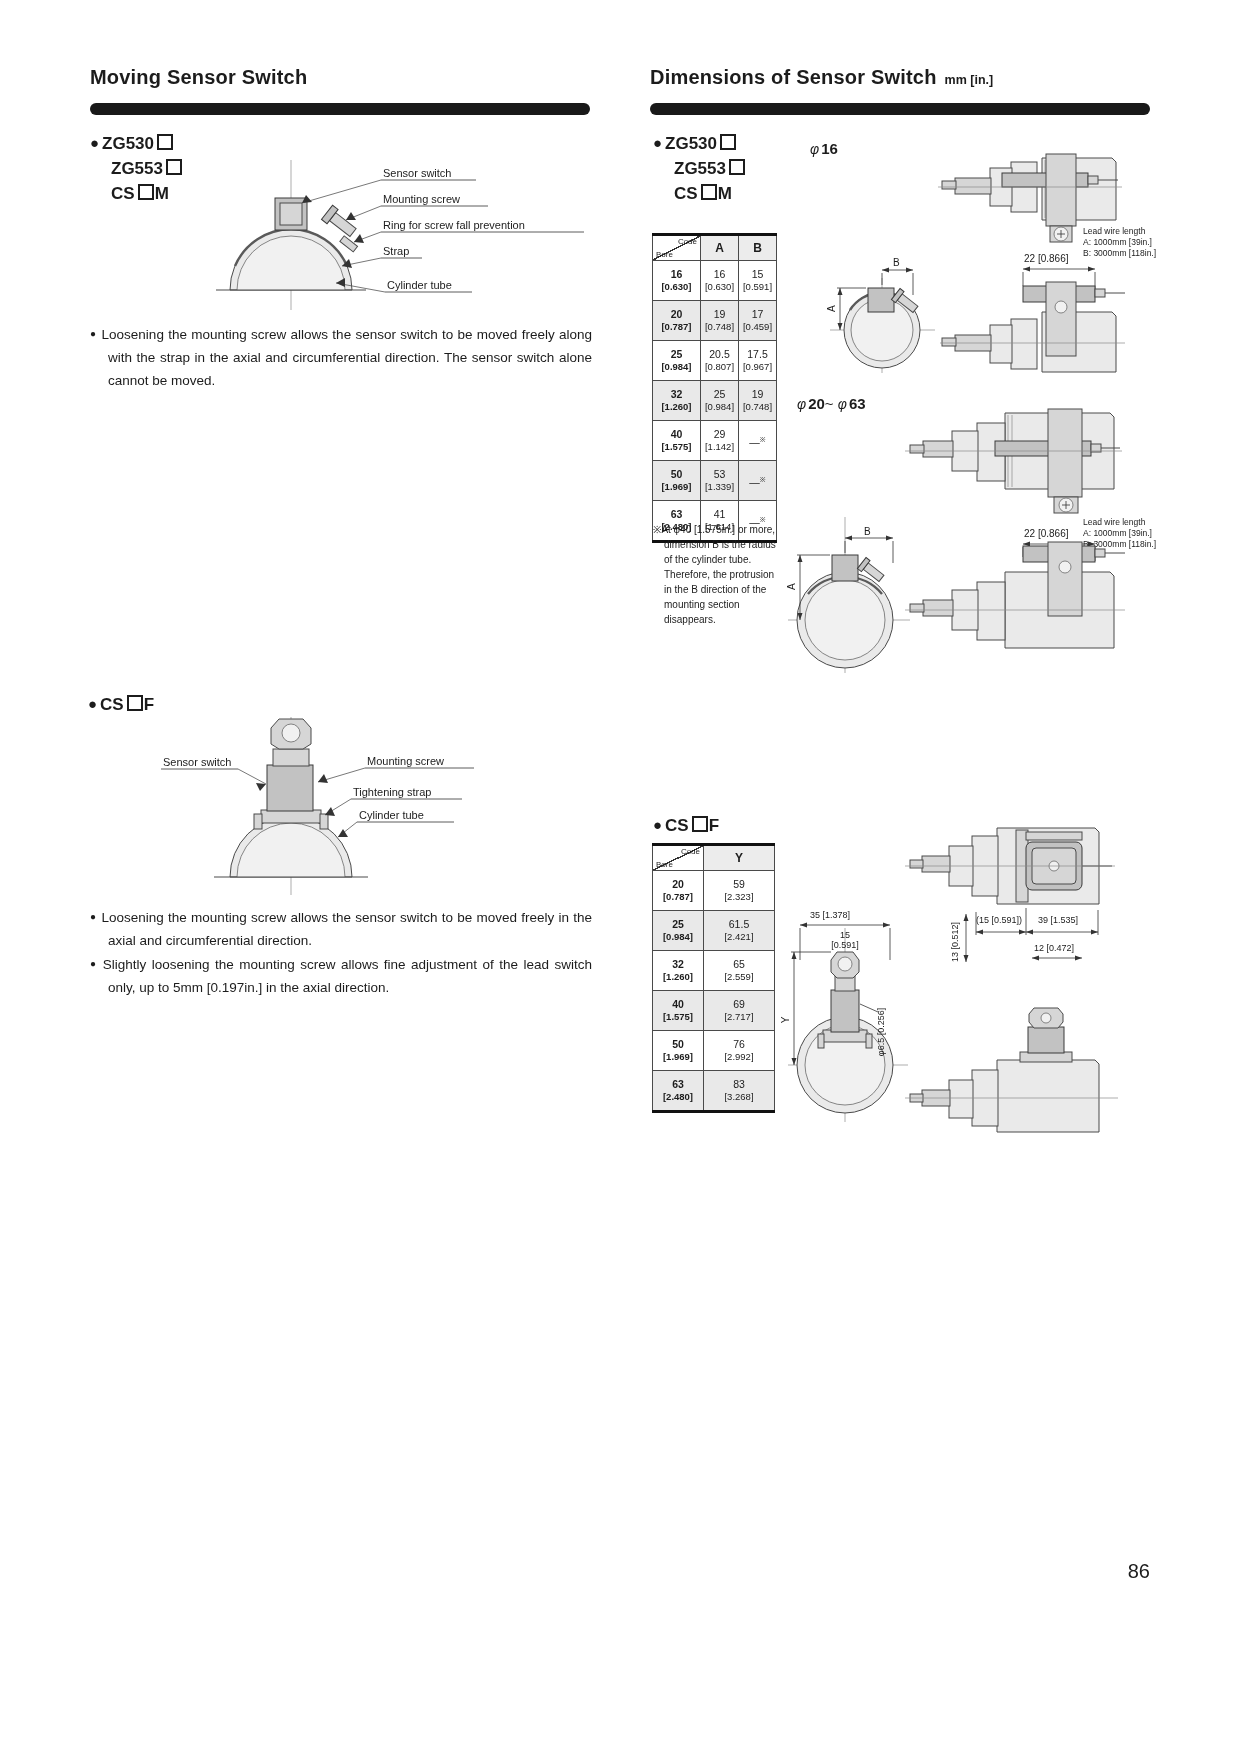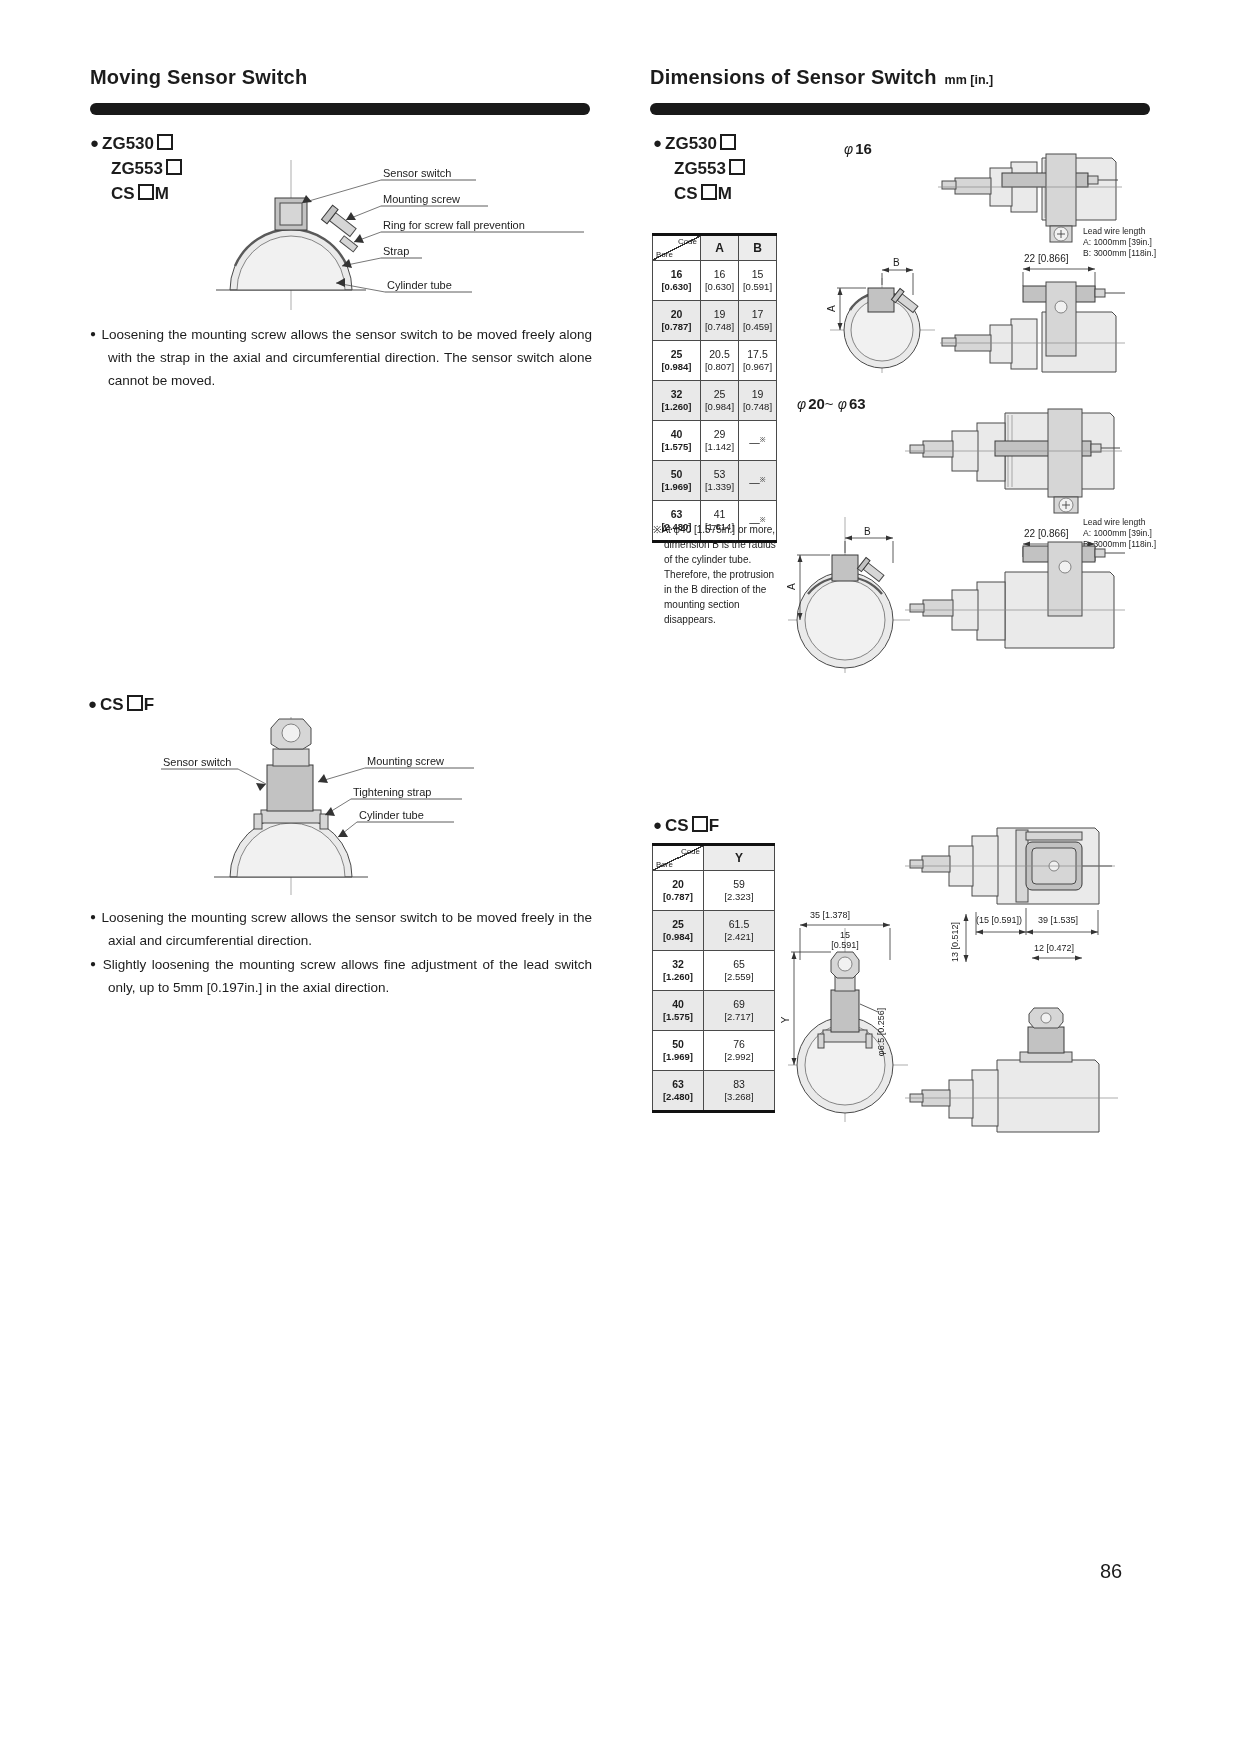--- a/index.html
+++ b/index.html
@@ -159,21 +159,21 @@
     <span class="h1">Dimensions of Sensor Switch</span><span class="units">mm [in.]</span>
   </div>
   <div class="abs bar" style="left:650px;top:103px;width:500px;"></div>
 
   <div class="abs models" style="left:653px;top:130px;">
     <div><span class="m-dot">●</span><span>ZG530</span><span class="sq"></span></div>
     <div class="row2"><span>ZG553</span><span class="sq"></span></div>
     <div class="row2"><span>CS</span><span class="sq"></span><span>M</span></div>
   </div>
 
-  <div class="abs phi-label" style="left:810px;top:140px;margin-left:34px;">
+  <div class="abs phi-label" style="left:810px;top:140px;">
     <span class="phi">φ</span><span>16</span>
   </div>
 
   <svg class="abs" style="left:780px;top:140px;" width="390" height="235" viewBox="0 0 390 235">
 
     <g>
       <polygon points="262,18 332,18 336,22 336,80 262,80" class="s-f1"></polygon>
       <line x1="265" y1="20" x2="265" y2="78" class="s-cl"></line>
       <rect x="231" y="22" width="26" height="50" class="s-f1"></rect>
       <rect x="210" y="28" width="22" height="38" class="s-f1"></rect>
@@ -583,15 +583,15 @@
       <rect x="142" y="270" width="28" height="16" class="s-f2"></rect>
       <rect x="130" y="274" width="13" height="8" class="s-f2"></rect>
       <rect x="240" y="232" width="52" height="10" class="s-f2"></rect>
       <rect x="248" y="207" width="36" height="26" class="s-f3"></rect>
       <polygon points="254,188 278,188 283,194 283,202 278,208 254,208 249,202 249,194" class="s-f2"></polygon>
       <circle cx="266" cy="198" r="5" class="s-f4"></circle>
       <line x1="125" y1="278" x2="338" y2="278" class="s-cl"></line>
     </g>
   </svg>
 
-  <div class="abs pagenum" style="left:1100px;top:1560px;width:50px;text-align:left;">86</div>
+  <div class="abs pagenum" style="left:1100px;top:1560px;width:50px;text-align:right;">86</div>
 
 </div>
 
 </body></html>

